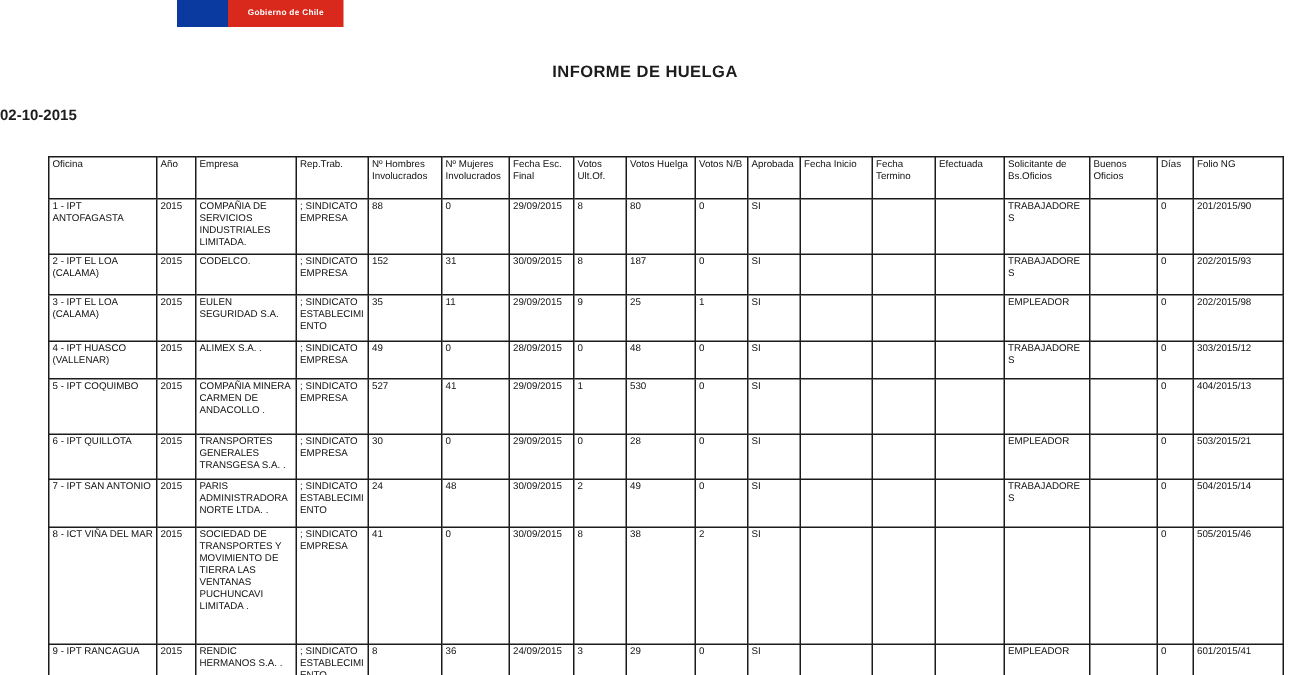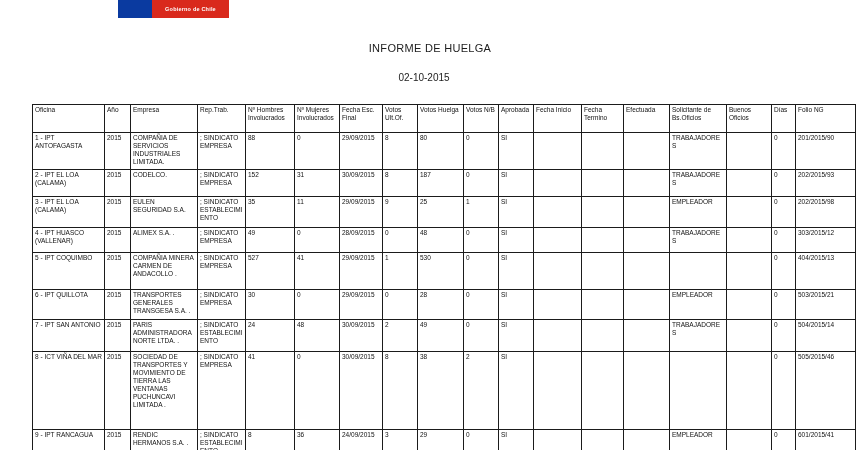--- a/index.html
+++ b/index.html
@@ -7,23 +7,23 @@
     width:860px;height:450px;background:#ffffff;overflow:hidden;position:relative;
     font-family:"Liberation Sans", sans-serif;color:#111;
   }
   
   .logo{position:absolute;left:118px;top:0;display:flex;height:18px;}
   .logo-blue{width:34px;height:18px;background:#0a3aa0;}
   .logo-red{width:77px;height:18px;background:#d9291c;color:#fff;
     font-size:5.5px;font-weight:bold;display:flex;align-items:center;justify-content:center;
     letter-spacing:0.2px;}
   .page-title{position:absolute;top:42px;left:0;width:860px;text-align:center;
-    font-size:11px;font-weight:normal;letter-spacing:0.3px;color:#1c1c1c;}
-  .page-date{position:absolute;top:72px;left:0;width:848px;text-align:center;
-    font-size:10px;font-weight:normal;color:#1c1c1c;}
+    font-size:11px;font-weight:bold;letter-spacing:0.3px;color:#1c1c1c;}
+  .page-date{position:absolute;top:72px;left:0;width:848px;text-align:left;
+    font-size:10px;font-weight:bold;color:#1c1c1c;}
   table.report{
     position:absolute;left:32px;top:104px;width:823px;
     border-collapse:collapse;table-layout:fixed;
   }
   table.report th, table.report td{
     border:1px solid #1b1b1b;
     font-size:6.5px;line-height:8px;font-weight:normal;
     text-align:left;vertical-align:top;
     padding:1px 2px 0 2px;
     word-wrap:break-word;overflow:hidden;

